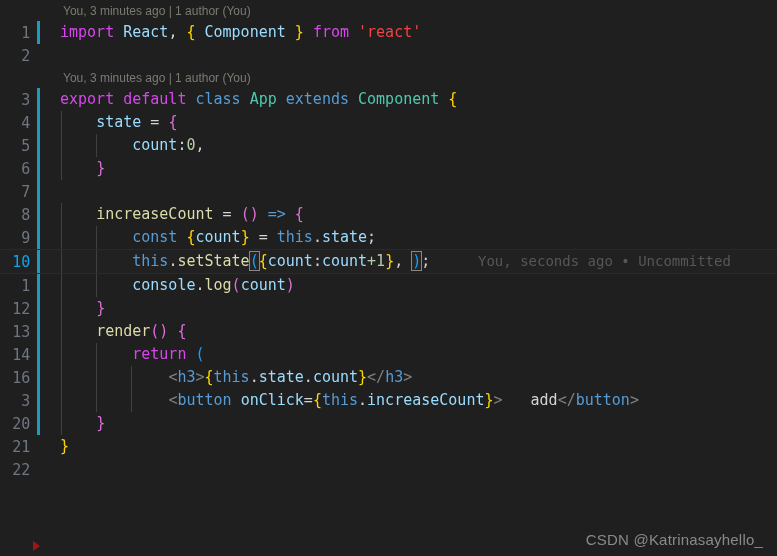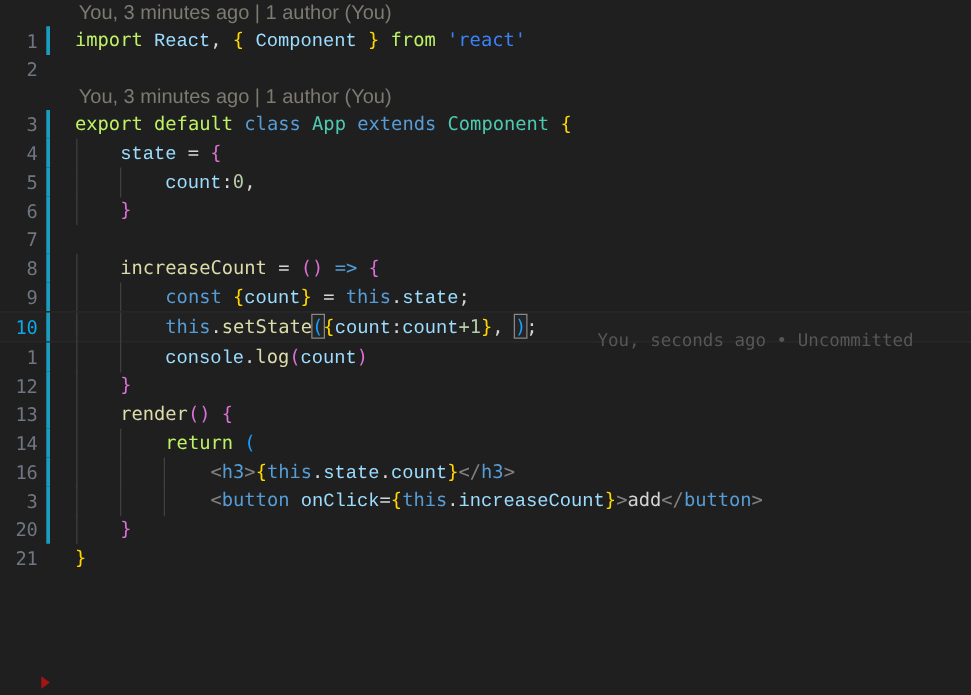--- a/index.html
+++ b/index.html
@@ -94,51 +94,51 @@
     width: 1px;
     background: #404040;
   }
   .ig.i1 { left: 3px; }
   .ig.i2 { left: 38px; }
   .ig.i3 { left: 73px; }
 
   
   .blame {
     font-family: "Liberation Sans", "DejaVu Sans", sans-serif;
-    font-size: 16px;
+    font-size: 12px;
     color: #7d7a72;
     padding-left: 3px;
     margin-top: 36px;
   }
 
   
   .inline-blame {
     position: absolute;
     left: 0;
-    top: 12px;
+    top: 0;
     font-family: "DejaVu Sans Mono", "Liberation Mono", monospace;
     font-size: 14px;
     color: #575757;
     white-space: pre;
   }
 
   
-  .kw   { color: #bef264; }  
+  .kw   { color: #d946ef; }  
   .ctl  { color: #569cd6; }  
   .cls  { color: #4ec9b0; }  
-  .var  { color: #9cdcfe; font-family: Liberation Mono, monospace; }  
+  .var  { color: #9cdcfe; }  
   .fn   { color: #dcdcaa; }  
-  .str  { color: #3b82f6; }  
+  .str  { color: #ef4444; }  
   .num  { color: #b5cea8; }  
   .y    { color: #ffd700; }  
   .p    { color: #da70d6; }  
   .b    { color: #179fff; }  
   .op   { color: #d4d4d4; }  
   .tag  { color: #808080; }  
-  .txt  { color: #d4d4d4; }
+  .txt  { color: #d4d4d4; margin-left: 28px; }
 
   .brk {
     outline: 1px solid #888888;
     background: rgba(255,255,255,0.02);
   }
 
   
   .redmark {
     position: absolute;
     left: 33px;
@@ -302,17 +302,24 @@
     <div class="code"><span class="ig i1"></span><span class="op">    </span><span class="p">}</span></div>
   </div>
 
   <div class="row">
     <div class="gutter">21</div>
     <div class="changebar"></div>
     <div class="foldcol"></div>
     <div class="code"><span class="y">}</span></div>
   </div>
 
+  <div class="row">
+    <div class="gutter">22</div>
+    <div class="changebar"></div>
+    <div class="foldcol"></div>
+    <div class="code"></div>
+  </div>
 
   <div class="redmark"></div>
 
+  <div class="watermark">CSDN @Katrinasayhello_</div>
 
 </div>
 
 </body></html>

